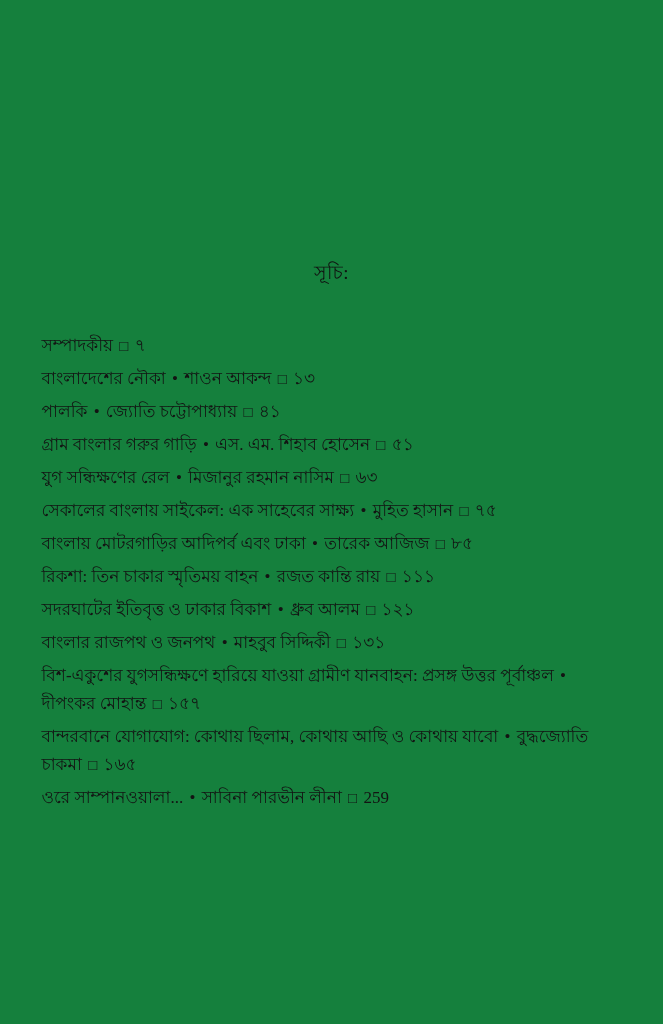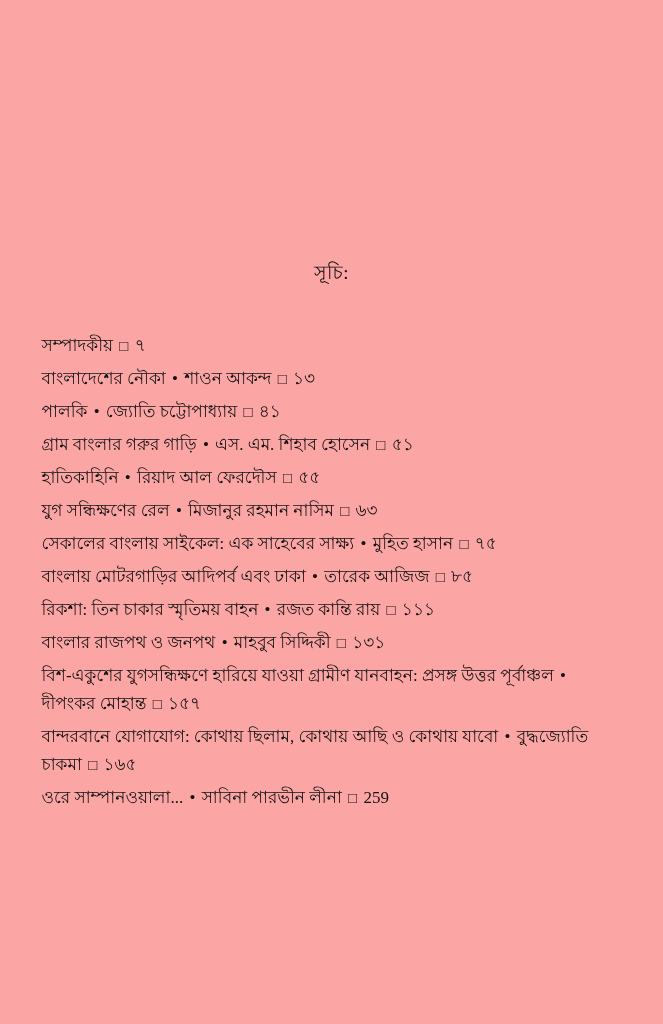--- a/index.html
+++ b/index.html
@@ -4,21 +4,21 @@
 <style>
   html, body {
     margin: 0;
     padding: 0;
     background: #ffffff;
   }
   .page {
     position: relative;
     width: 663px;
     height: 1024px;
-    background: #fca5a5;
+    background: #15803d;
     color: #111111;
     font-family: "Liberation Serif", "DejaVu Serif", serif;
     overflow: hidden;
   }
   .page-title {
     position: absolute;
     top: 258px;
     left: 0;
     width: 663px;
     text-align: center;
@@ -81,27 +81,20 @@
     </div>
 
     <div class="toc-entry">
       <span>গ্রাম বাংলার গরুর গাড়ি</span>
       <span class="entry-sep">•</span>
       <span>এস. এম. শিহাব হোসেন</span>
       <span class="entry-box">□</span>
       <span>৫১</span>
     </div>
 
-    <div class="toc-entry">
-      <span>হাতিকাহিনি</span>
-      <span class="entry-sep">•</span>
-      <span>রিয়াদ আল ফেরদৌস</span>
-      <span class="entry-box">□</span>
-      <span>৫৫</span>
-    </div>
 
     <div class="toc-entry">
       <span>যুগ সন্ধিক্ষণের রেল</span>
       <span class="entry-sep">•</span>
       <span>মিজানুর রহমান নাসিম</span>
       <span class="entry-box">□</span>
       <span>৬৩</span>
     </div>
 
     <div class="toc-entry">
@@ -121,20 +114,27 @@
     </div>
 
     <div class="toc-entry">
       <span>রিকশা: তিন চাকার স্মৃতিময় বাহন</span>
       <span class="entry-sep">•</span>
       <span>রজত কান্তি রায়</span>
       <span class="entry-box">□</span>
       <span>১১১</span>
     </div>
 
+    <div class="toc-entry">
+      <span>সদরঘাটের ইতিবৃত্ত ও ঢাকার বিকাশ</span>
+      <span class="entry-sep">•</span>
+      <span>ধ্রুব আলম</span>
+      <span class="entry-box">□</span>
+      <span>১২১</span>
+    </div>
 
     <div class="toc-entry">
       <span>বাংলার রাজপথ ও জনপথ</span>
       <span class="entry-sep">•</span>
       <span>মাহবুব সিদ্দিকী</span>
       <span class="entry-box">□</span>
       <span>১৩১</span>
     </div>
 
     <div class="toc-entry">

